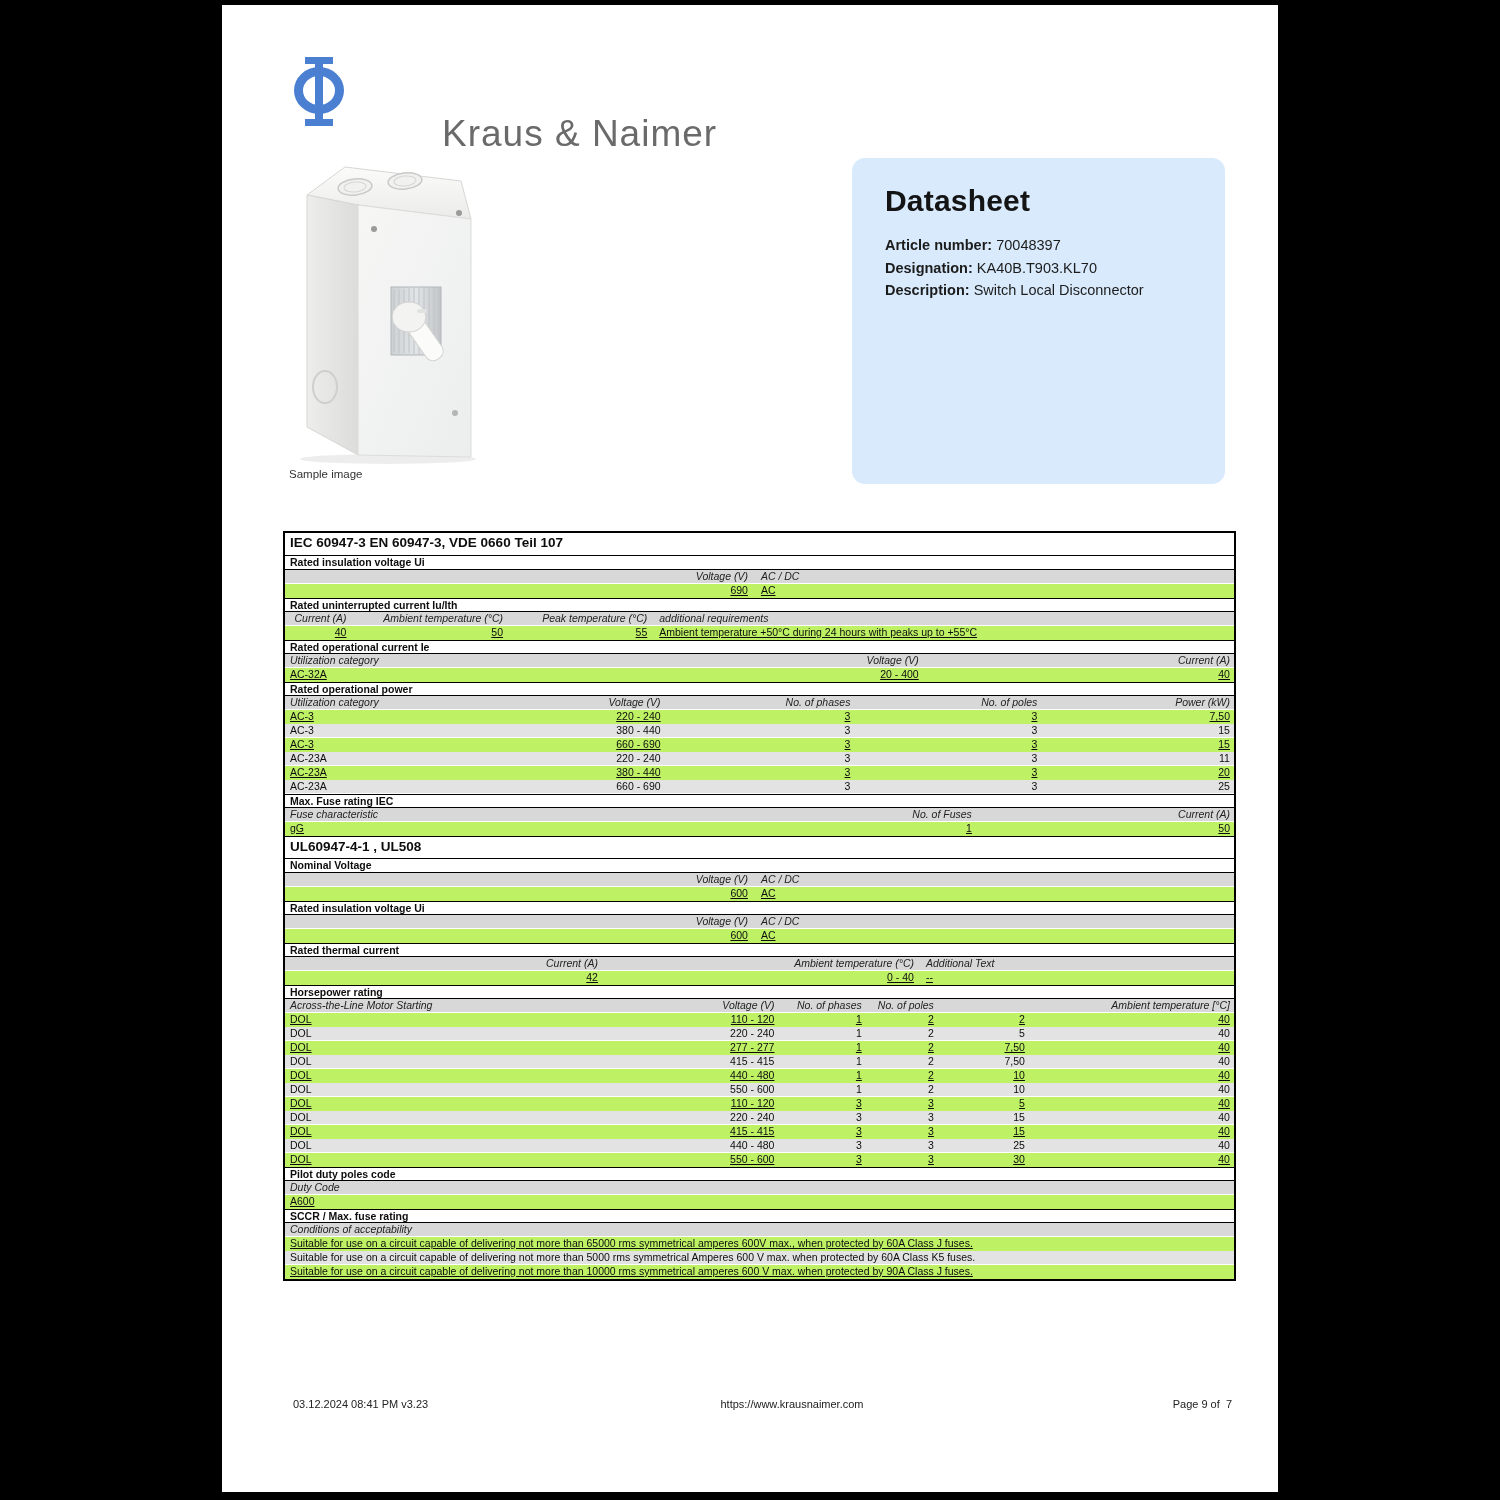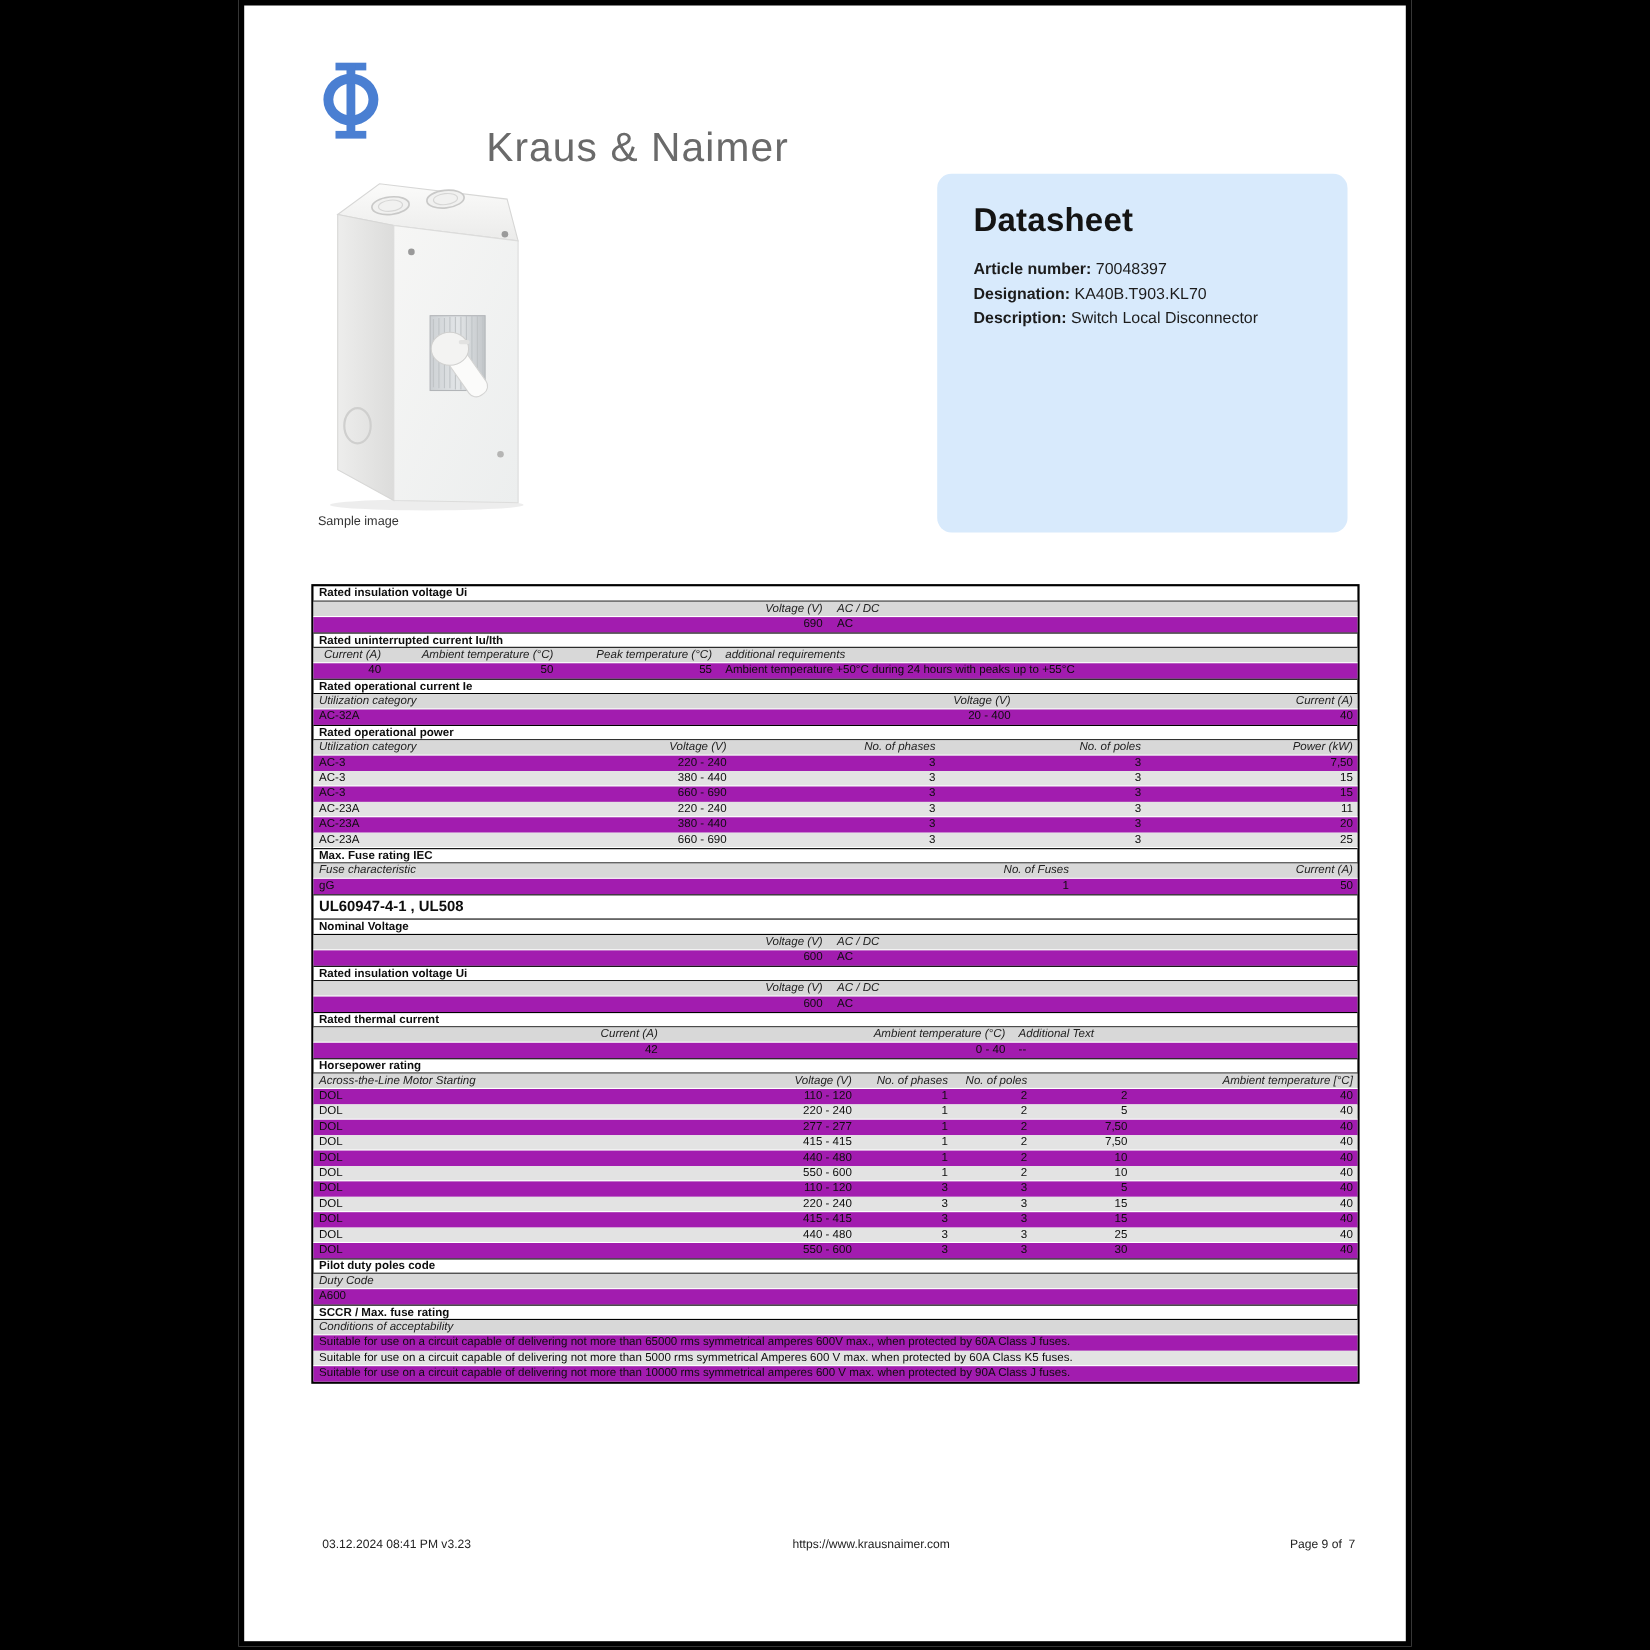--- a/index.html
+++ b/index.html
@@ -29,21 +29,21 @@
   .flabel{font-weight:bold;}
 
   
   .spec-table{position:absolute;left:61px;top:526px;width:949px;border:2px solid #000;background:#fff;}
   .trow{display:flex;height:14px;line-height:13px;font-size:10.5px;box-sizing:border-box;color:#0d0d0d;}
   .trow.title{height:23px;line-height:20px;font-size:13.5px;font-weight:bold;border-bottom:1px solid #000;}
   .trow.sec{font-weight:bold;border-bottom:1px solid #000;}
   .trow.bt{border-top:1px solid #000;}
   .trow.head{background:#d8d8d8;font-style:italic;border-bottom:1px solid #fff;color:#222;}
   .trow.bg-a{background:#e3e3e3;border-bottom:1px solid #fff;}
-  .trow.bg-w{background:#a21caf;}
+  .trow.bg-w{background:#bef264;text-decoration:underline;}
   .tcell{box-sizing:border-box;overflow:hidden;white-space:nowrap;display:block;}
   .a-l{text-align:left;padding-left:5px;}
   .a-r{text-align:right;padding-right:4px;}
 
   
   .footer{position:absolute;left:0;top:1393px;width:100%;font-size:11px;color:#222;}
   .footer span{white-space:pre;position:absolute;top:0;}
   .f-left{left:71px;}
   .f-center{left:420px;width:300px;text-align:center;}
   .f-right{right:46px;}
@@ -109,20 +109,23 @@
     <div class="infobox">
       <h1>Datasheet</h1>
       <div class="fields">
         <div class="field"><span class="flabel">Article number:</span> <span>70048397</span></div>
         <div class="field"><span class="flabel">Designation:</span> <span>KA40B.T903.KL70</span></div>
         <div class="field"><span class="flabel">Description:</span> <span>Switch Local Disconnector</span></div>
       </div>
     </div>
 
     <div class="spec-table">
+        <div class="trow title">
+          <span class="tcell a-l" style="width: 100%;">IEC 60947-3 EN 60947-3, VDE 0660 Teil 107</span>
+        </div>
         <div class="trow sec">
           <span class="tcell a-l" style="width: 100%;">Rated insulation voltage Ui</span>
         </div>
         <div class="trow head">
           <span class="tcell a-r" style="width: 49.2%;">Voltage (V)</span>
           <span class="tcell a-l" style="width: 50.8%; padding-left: 9px;">AC / DC</span>
         </div>
         <div class="trow row bg-w">
           <span class="tcell a-r" style="width: 49.2%;">690</span>
           <span class="tcell a-l" style="width: 50.8%; padding-left: 9px;">AC</span>

